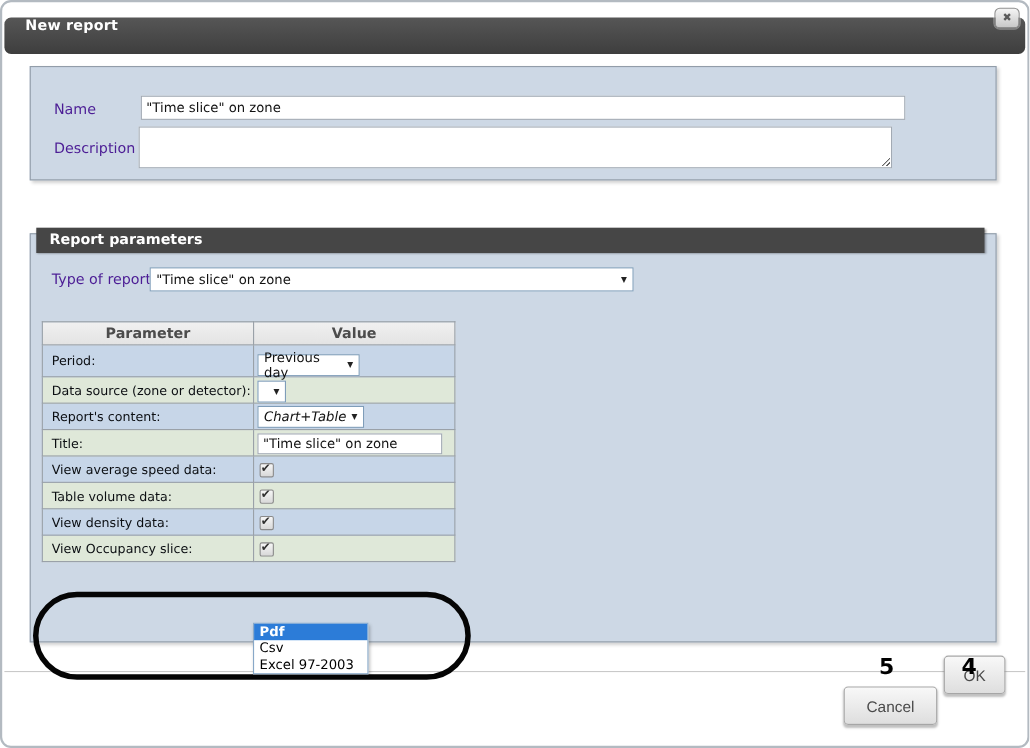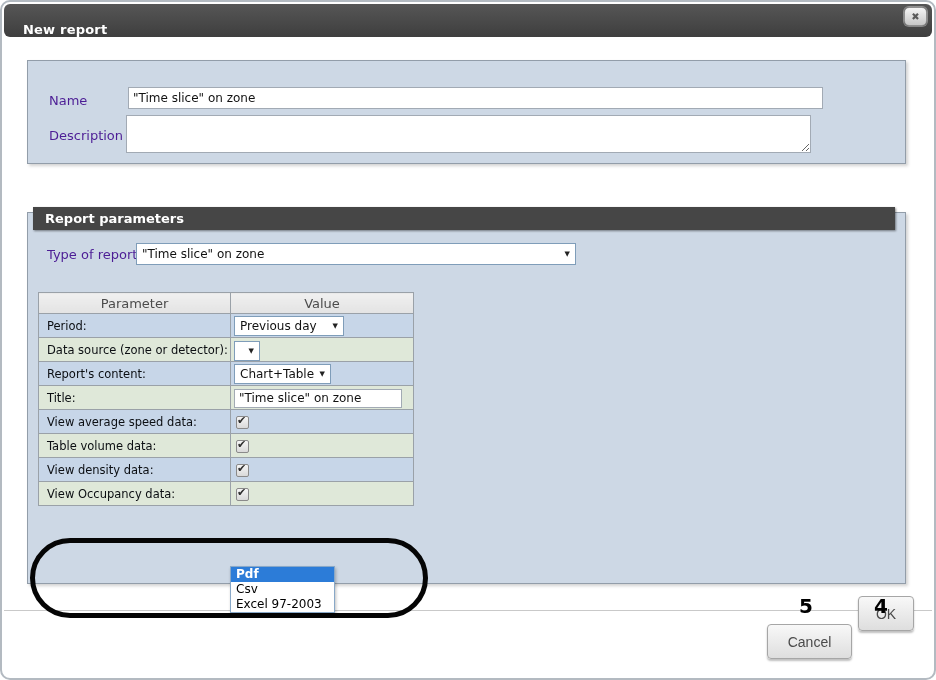--- a/index.html
+++ b/index.html
@@ -3,23 +3,23 @@
 <meta charset="utf-8">
 <style>
   * { margin:0; padding:0; box-sizing:border-box; }
   html,body { background:#ffffff; }
   body { font-family:"DejaVu Sans", sans-serif; }
 
   .stage { position:relative; width:936px; height:680px; background:#fff; overflow:hidden; }
   .dialog-frame { position:absolute; inset:0; border:2px solid #b3bac1; border-radius:10px; pointer-events:none; }
 
   
-  .titlebar { position:absolute; left:4px; top:4px; right:4px; height:33px;
+  .titlebar { position:absolute; left:4px; top:16px; right:4px; height:33px;
               background:linear-gradient(#565656,#3e3e3e); border-radius:6px;
-              display:flex; align-items:flex-end; }
+              display:flex; align-items:flex-start; }
   .titlebar .title { color:#fff; font-weight:bold; font-size:13px; padding-left:19px; letter-spacing:.2px; }
   .close-btn { position:absolute; right:9px; top:7px; width:23px; height:19px;
                border:1px solid #8f8f8f; border-radius:5px;
                background:linear-gradient(#f4f4f4,#c7c7c7);
                box-shadow:0 0 0 1px rgba(255,255,255,.35);
                display:flex; align-items:center; justify-content:center;
                font-size:10px; font-weight:bold; color:#5a5a5a; cursor:pointer; }
 
   
   .panel { position:absolute; background:#cdd8e5; border:1px solid #929da9;
@@ -44,30 +44,30 @@
   .select { display:inline-flex; align-items:center; justify-content:space-between;
             background:#fff; border:1px solid #7f9db9; height:20px; padding:0 5px 0 5px;
             font-size:12px; color:#111; cursor:pointer; }
   .select .arrow { font-size:7px; color:#222; margin-left:4px; flex:none; }
   .type-select { position:absolute; left:108px; top:30px; width:440px; height:22px; }
 
   
   .param-table { position:absolute; left:10px; top:79px; border-collapse:collapse; }
   .param-table th, .param-table td { border:1px solid #9aa1a8; }
   .param-table th { width:192px; height:21px; background:linear-gradient(#f0f0f0,#e3e3e3);
-                    color:#4c4c4c; font-weight:normal; font-size:13px; text-align:center; }
+                    color:#4c4c4c; font-weight:bold; font-size:13px; text-align:center; }
   .param-table th + th { width:183px; }
   .param-table td { height:24px; }
   .param-table tbody tr:nth-child(odd)  td { background:#c7d6e8; }
   .param-table tbody tr:nth-child(even) td { background:#dfe8d9; }
   td.p { font-size:11.5px; color:#0b0e12; padding-left:8px; }
   td.v { padding-left:3px; }
-  .w-period  { width:110px; }
+  .w-period  { width:93px; }
   .w-mini    { width:26px; justify-content:flex-end; }
-  .w-content { width:97px; }
+  .w-content { width:97px;font-style:italic; }
   .w-format  { width:105px; }
   .cell-input { width:168px; height:19px; }
 
   .checkbox { display:inline-block; position:relative; width:13px; height:13px; margin-left:2px;
               vertical-align:middle; background:linear-gradient(#f6f6f6,#d9d9d9);
               border:1px solid #8a8a8a; border-radius:2px; cursor:pointer; }
   .checkbox .check { position:absolute; left:0px; top:-3px; font-size:11px; color:#2e2e2e; }
 
   
   .dropdown-list { position:absolute; left:230px; top:566px; width:105px; z-index:6;
@@ -174,21 +174,21 @@
             <span class="checkbox"><span class="check">✔</span></span>
           </td>
         </tr>
         <tr>
           <td class="p">View density data:</td>
           <td class="v">
             <span class="checkbox"><span class="check">✔</span></span>
           </td>
         </tr>
         <tr>
-          <td class="p">View Occupancy data:</td>
+          <td class="p">View Occupancy slice:</td>
           <td class="v">
             <span class="checkbox"><span class="check">✔</span></span>
           </td>
         </tr>
       </tbody>
     </table>
   </section>
 
   <div class="dropdown-list">
     <div class="dd-option selected">Pdf</div>

